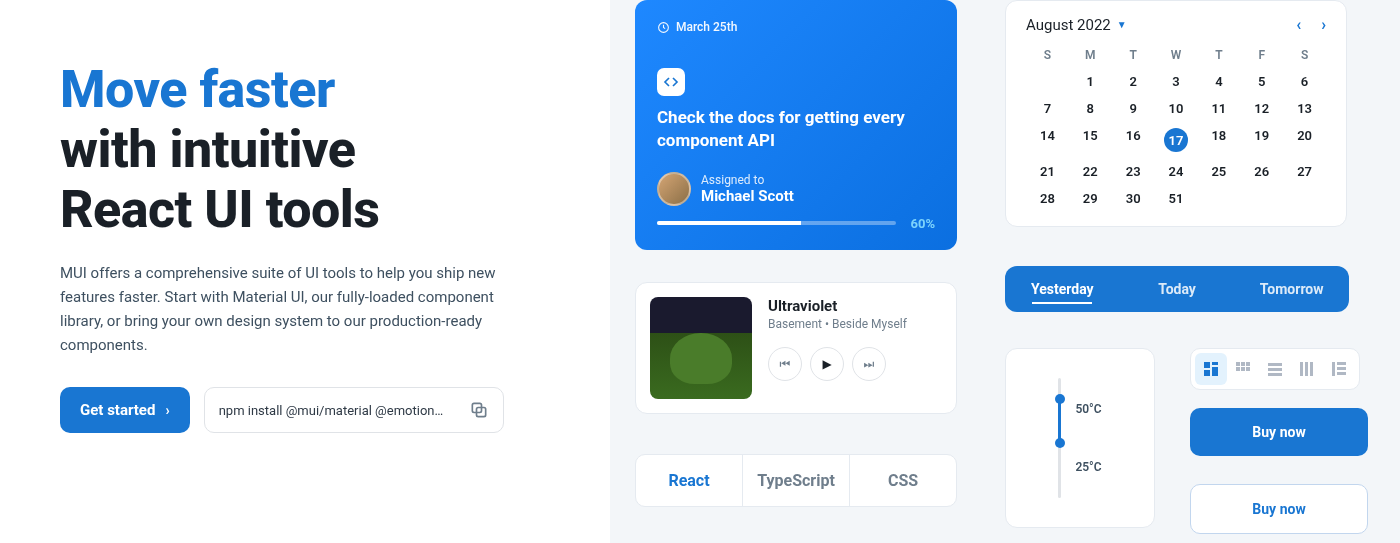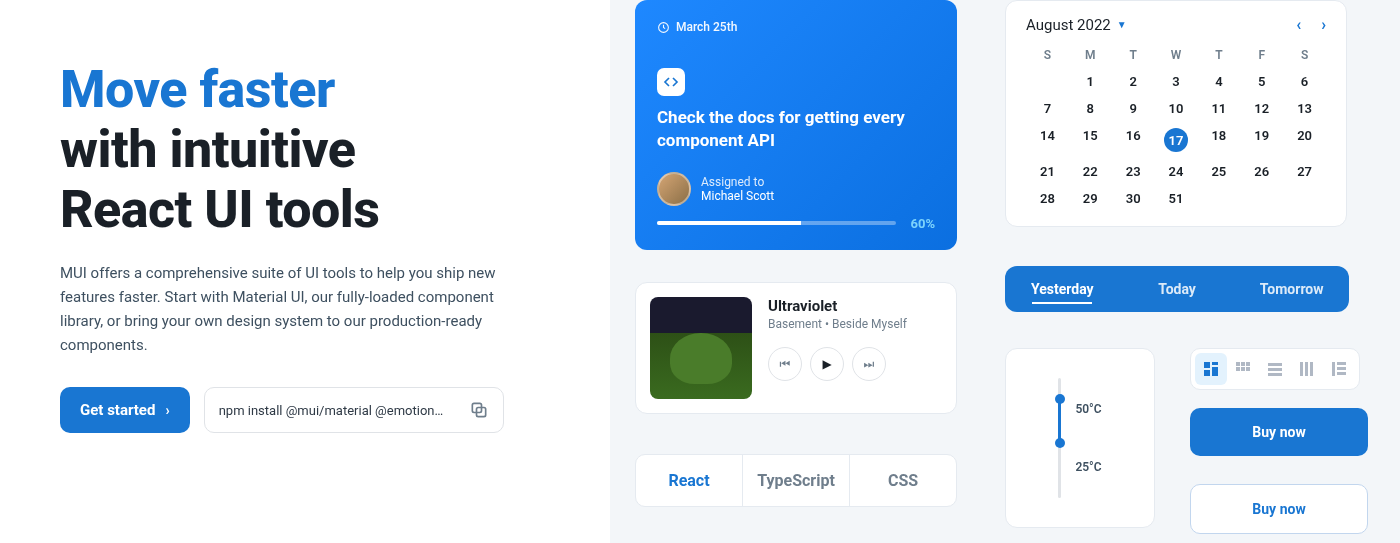--- a/index.html
+++ b/index.html
@@ -20,21 +20,21 @@
 
 .task-card{position:absolute;left:25px;top:0;width:322px;height:250px;background:linear-gradient(135deg,#1e88ff,#0b6fe0);border-radius:12px;padding:20px 22px;color:#fff}
 .task-date{font-size:12px;opacity:.95;display:flex;align-items:center;gap:6px;font-weight:500}
 .code-badge{width:28px;height:28px;background:#fff;border-radius:7px;display:flex;align-items:center;justify-content:center;margin-top:34px}
 .code-badge svg{width:16px;height:16px}
 .task-title{font-size:17px;font-weight:700;line-height:1.35;margin-top:10px}
 .assigned{display:flex;align-items:center;gap:10px;margin-top:20px}
 .avatar{width:34px;height:34px;border-radius:50%;background:linear-gradient(135deg,#d4a574,#8b6f47);border:2px solid rgba(255,255,255,.4)}
 .assigned-txt{font-size:12px}
 .assigned-txt .lbl{opacity:.85}
-.assigned-txt .nm{font-weight:400;font-size:12px}
+.assigned-txt .nm{font-weight:700;font-size:15px}
 .prog-row{display:flex;align-items:center;gap:14px;margin-top:10px}
 .prog{flex:1;height:4px;background:rgba(255,255,255,.35);border-radius:2px;overflow:hidden}
 .prog-fill{height:100%;width:60%;background:#fff}
 .pct{font-size:13px;font-weight:700;color:#7dd3fc}
 
 .calendar{position:absolute;left:395px;top:0;width:342px;background:#fff;border-radius:12px;padding:14px 20px 16px;border:1px solid #e5eaf0}
 .cal-head{display:flex;align-items:center;justify-content:space-between;margin-bottom:10px}
 .cal-title{font-weight:400;color:#1a2027;display:flex;align-items:center;gap:6px;font-size:15px}
 .cal-title .dd{color:#1976d2;font-size:10px}
 .cal-nav{display:flex;gap:20px;color:#1976d2;font-weight:700}

